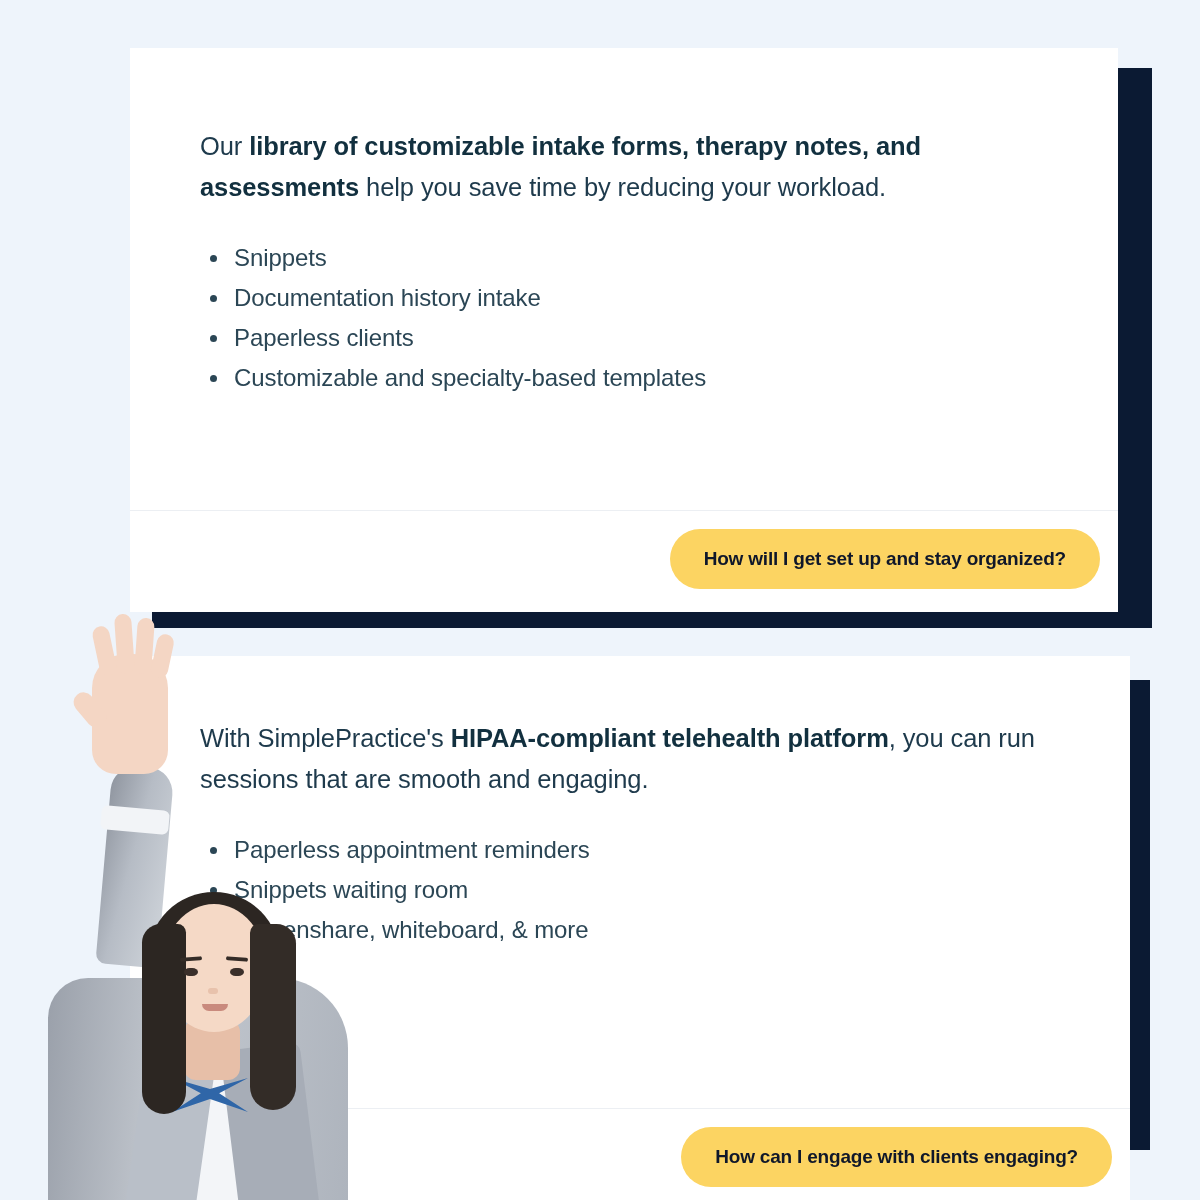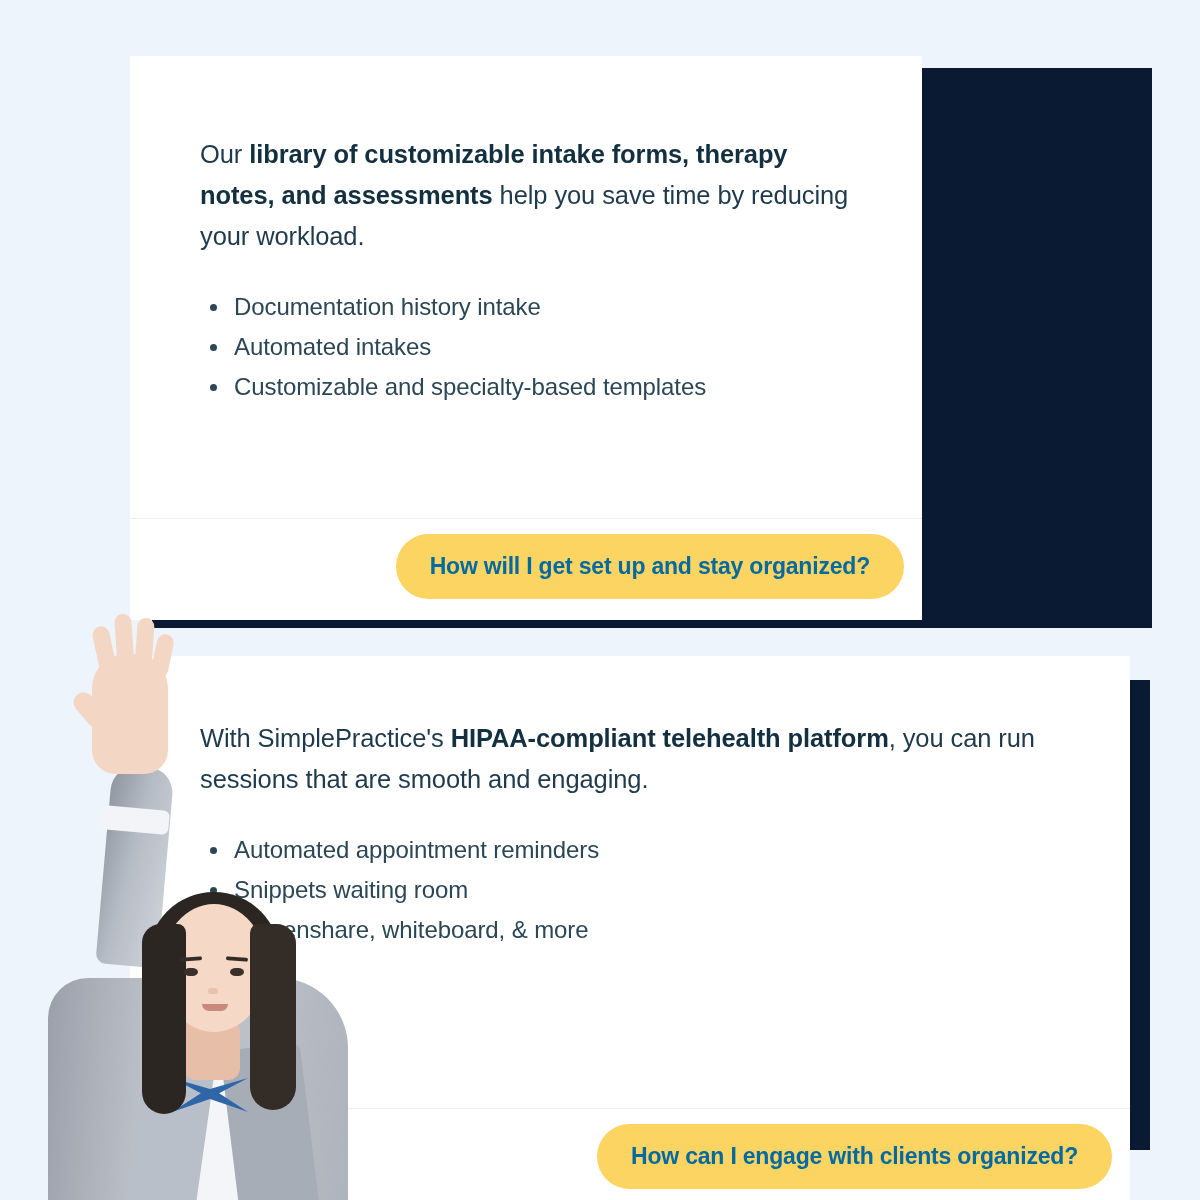--- a/index.html
+++ b/index.html
@@ -32,22 +32,22 @@
   }
 
   #card1-shadow {
     left: 152px;
     top: 68px;
     width: 1000px;
     height: 560px;
   }
   #card1 {
     left: 130px;
-    top: 56px;
-    width: 792px;
+    top: 48px;
+    width: 988px;
     height: 564px;
   }
 
   #card2-shadow {
     left: 360px;
     top: 680px;
     width: 790px;
     height: 470px;
   }
   #card2 {
@@ -112,25 +112,25 @@
     align-items: center;
     justify-content: flex-end;
     padding-right: 18px;
     box-sizing: border-box;
   }
   #card1 .card-footer { bottom: 6px; }
   #card2 .card-footer { bottom: 8px; }
 
   .pill {
     background: #fcd462;
-    color: #0369a1;
+    color: #0f172a;
     border: none;
     border-radius: 40px;
     font-family: "Liberation Sans", sans-serif;
-    font-size: 23px;
+    font-size: 19px;
     font-weight: 700;
     letter-spacing: -0.2px;
     padding: 19px 34px;
     cursor: pointer;
     white-space: nowrap;
   }
 
   
   #person {
     position: absolute;
@@ -325,42 +325,43 @@
 </head>
 <body>
 
 <div class="stage">
 
   <div class="card-shadow" id="card1-shadow"></div>
   <div class="card" id="card1">
     <div class="card-body">
       <p class="lead"><span>Our </span><b>library of customizable intake forms, therapy notes, and assessments</b><span> help you save time by reducing your workload.</span></p>
       <ul class="bullets">
+        <li>Snippets</li>
         <li>Documentation history intake</li>
-        <li>Automated intakes</li>
+        <li>Paperless clients</li>
         <li>Customizable and specialty-based templates</li>
       </ul>
     </div>
     <div class="card-footer">
       <button class="pill">How will I get set up and stay organized?</button>
     </div>
   </div>
 
   <div class="card-shadow" id="card2-shadow"></div>
   <div class="card" id="card2">
     <div class="card-body">
       <p class="lead"><span>With SimplePractice's </span><b>HIPAA-compliant telehealth platform</b><span>, you can run sessions that are smooth and engaging.</span></p>
       <ul class="bullets">
-        <li>Automated appointment reminders</li>
+        <li>Paperless appointment reminders</li>
         <li>Snippets waiting room</li>
         <li>Screenshare, whiteboard, &amp; more</li>
       </ul>
     </div>
     <div class="card-footer">
-      <button class="pill">How can I engage with clients organized?</button>
+      <button class="pill">How can I engage with clients engaging?</button>
     </div>
   </div>
 
   <div id="person">
     <div class="arm"></div>
     <div class="sleeve-cuff"></div>
     <div class="hand"></div>
     <div class="finger f1"></div>
     <div class="finger f2"></div>
     <div class="finger f3"></div>

